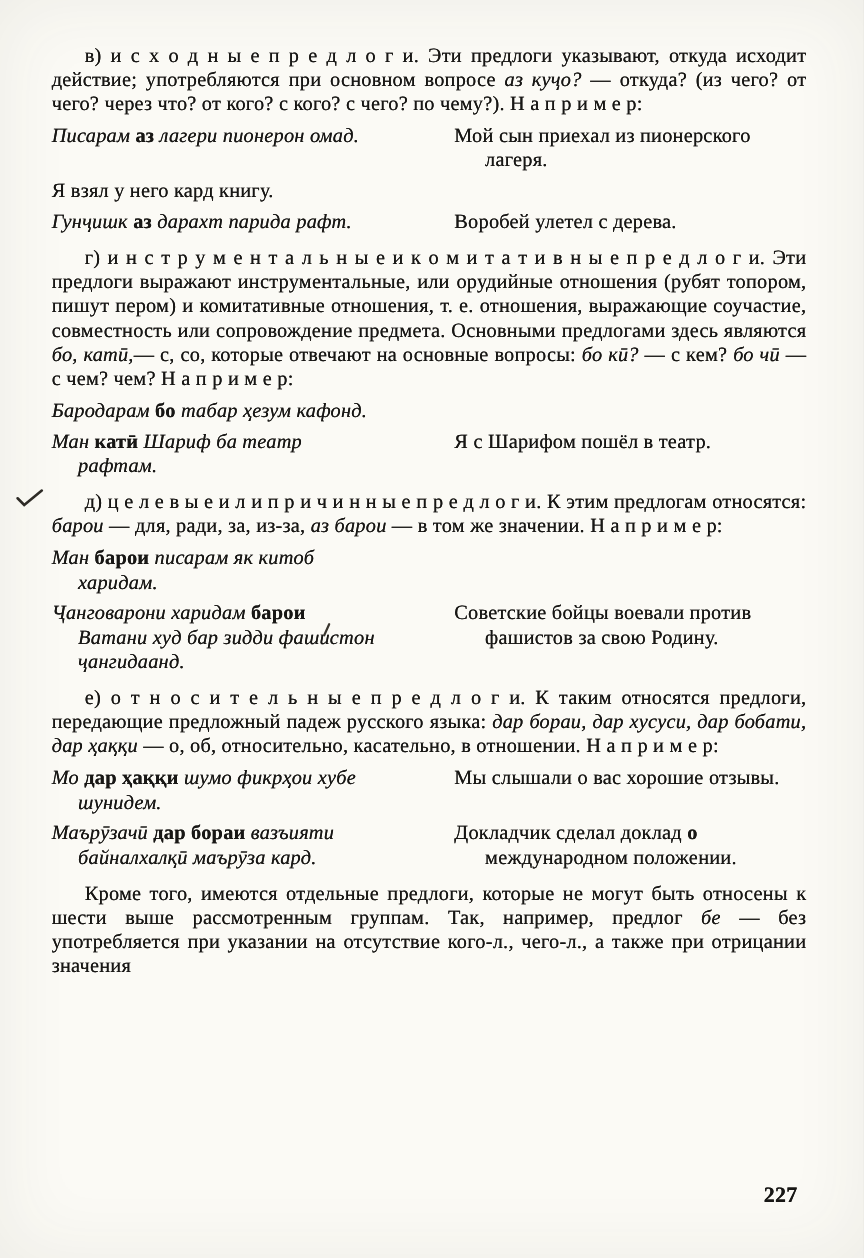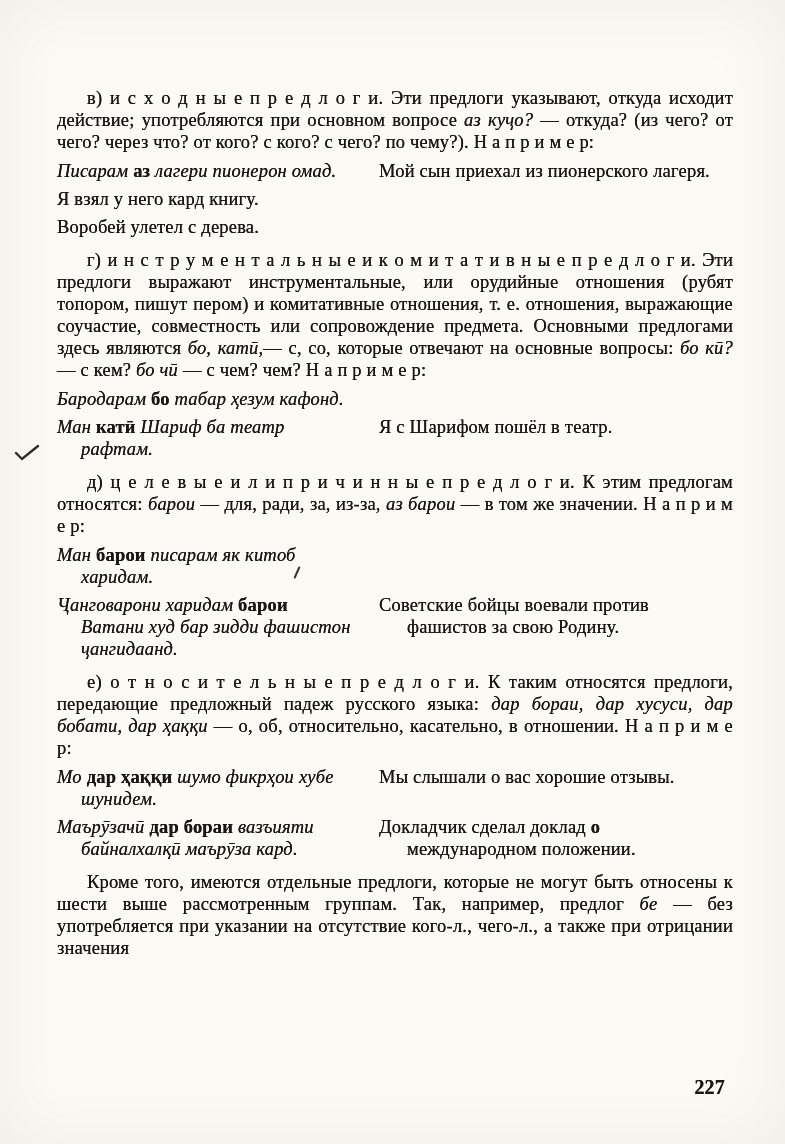--- a/index.html
+++ b/index.html
@@ -15,30 +15,30 @@
     overflow: hidden;
     background: #fbfaf5;
     color: #181715;
     box-shadow: inset 0 0 70px rgba(60,55,45,0.07);
     font-size: 18.5px;
     line-height: 22px;
     letter-spacing: 0.2px;
   }
   .content {
     position: absolute;
-    top: 40px; left: 57px; right: 52px; margin-top: 47px;
+    top: 40px; left: 47px; right: 52px;
   }
   .para {
     margin: 0 0 7px 0;
     text-indent: 30px;
     text-align: justify;
     text-shadow: 0 0 0.4px currentColor;
   }
   .examples { margin: 3px 0 11px 0; }
-  .ex-row { display: flex; margin-bottom: 6px; }
+  .ex-row { display: flex; margin-bottom: 6px; gap: 44px; }
   .ex-left {
     flex: none;
     width: 298px;
     margin-right: 24px;
     padding-left: 24px;
     text-indent: -24px;
     text-shadow: 0 0 0.4px currentColor;
   }
   .ex-right {
     flex: 1;
@@ -83,20 +83,21 @@
       <p class="para"><span>в) и с х о д н ы е   п р е д л о г и. </span><span>Эти предлоги указывают, откуда исходит действие; употребляются при основном вопросе </span><span class="it">аз куҷо?</span><span> — откуда? (из чего? от чего? через что? от кого? с кого? с чего? по чему?). Н а п р и м е р:</span></p>
       <div class="examples">
         <div class="ex-row">
           <div class="ex-left"><span class="it">Писарам </span><span class="bd">аз</span><span class="it"> лагери пионерон омад.</span></div>
           <div class="ex-right"><span>Мой сын приехал из пионерского лагеря.</span></div>
         </div>
         <div class="ex-row">
           <div class="ex-right"><span>Я взял у него кард книгу.</span></div>
         </div>
         <div class="ex-row">
+          <div class="ex-left"><span class="it">Гунҷишк </span><span class="bd">аз</span><span class="it"> дарахт парида рафт.</span></div>
           <div class="ex-right"><span>Воробей улетел с дерева.</span></div>
         </div>
       </div>
       <p class="para"><span>г) и н с т р у м е н т а л ь н ы е  и  к о м и т а т и в н ы е  п р е д л о г и. </span><span>Эти предлоги выражают инструментальные, или орудийные отношения (рубят топором, пишут пером) и комитативные отношения, т. е. отношения, выражающие соучастие, совместность или сопровождение предмета. Основными предлогами здесь являются </span><span class="it">бо, катӣ,</span><span>— с, со, которые отвечают на основные вопросы: </span><span class="it">бо кӣ?</span><span> — с кем? </span><span class="it">бо чӣ</span><span> — с чем? чем? Н а п р и м е р:</span></p>
       <div class="examples">
         <div class="ex-row">
           <div class="ex-left"><span class="it">Бародарам </span><span class="bd">бо</span><span class="it"> табар ҳезум кафонд.</span></div>
         </div>
         <div class="ex-row">
           <div class="ex-left"><span class="it">Ман </span><span class="bd">катӣ</span><span class="it"> Шариф ба театр рафтам.</span></div>

